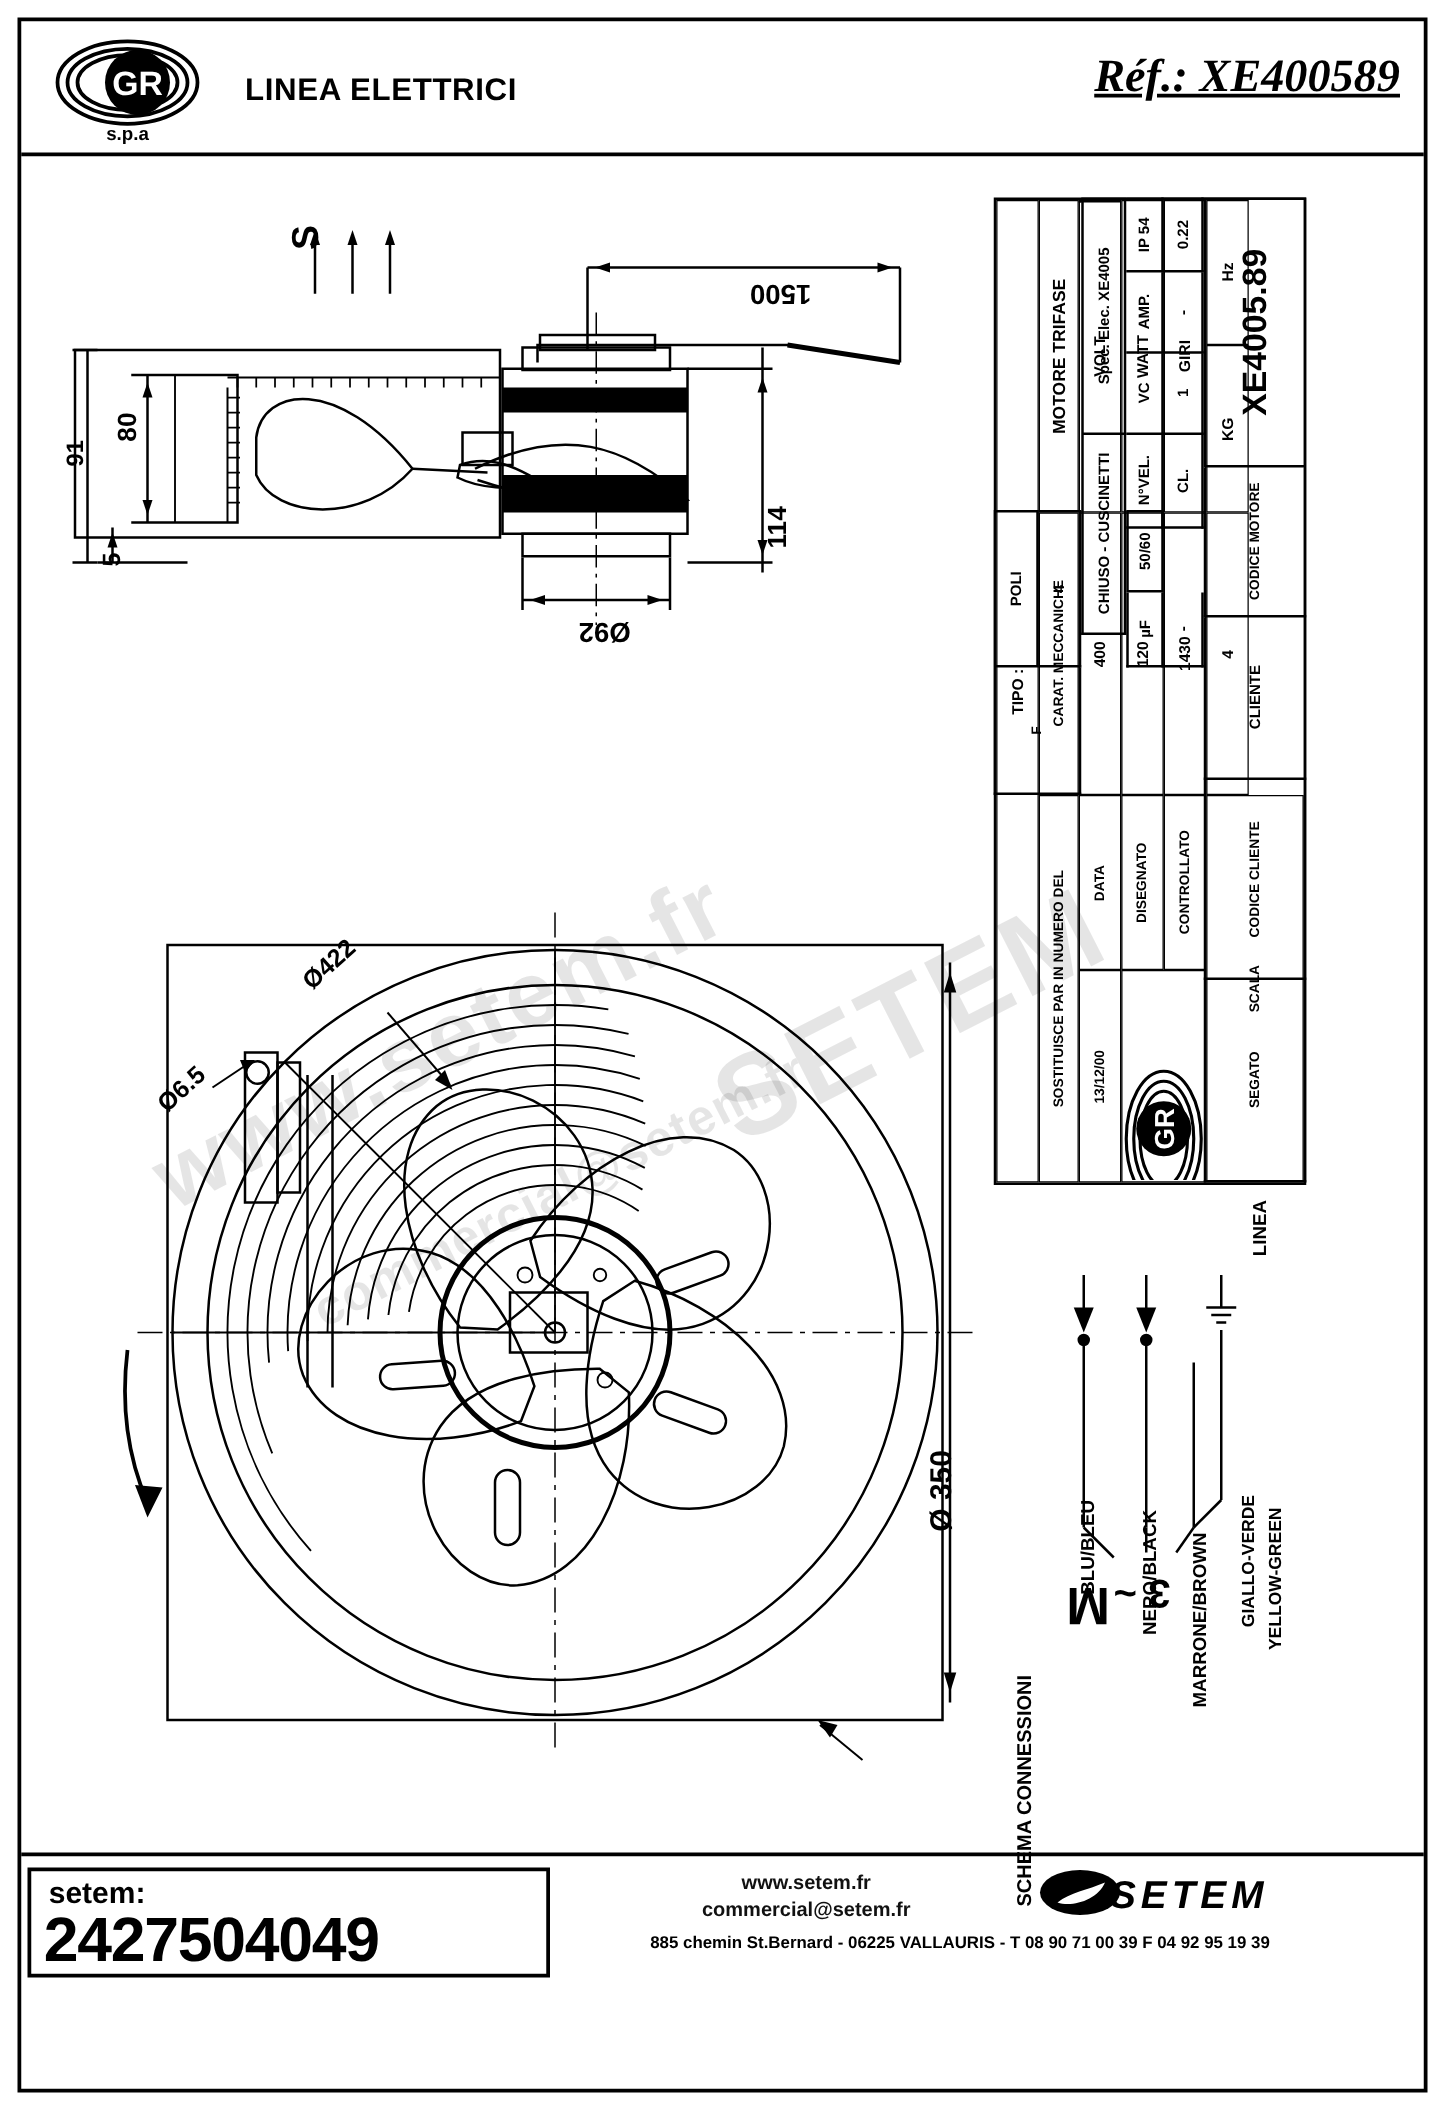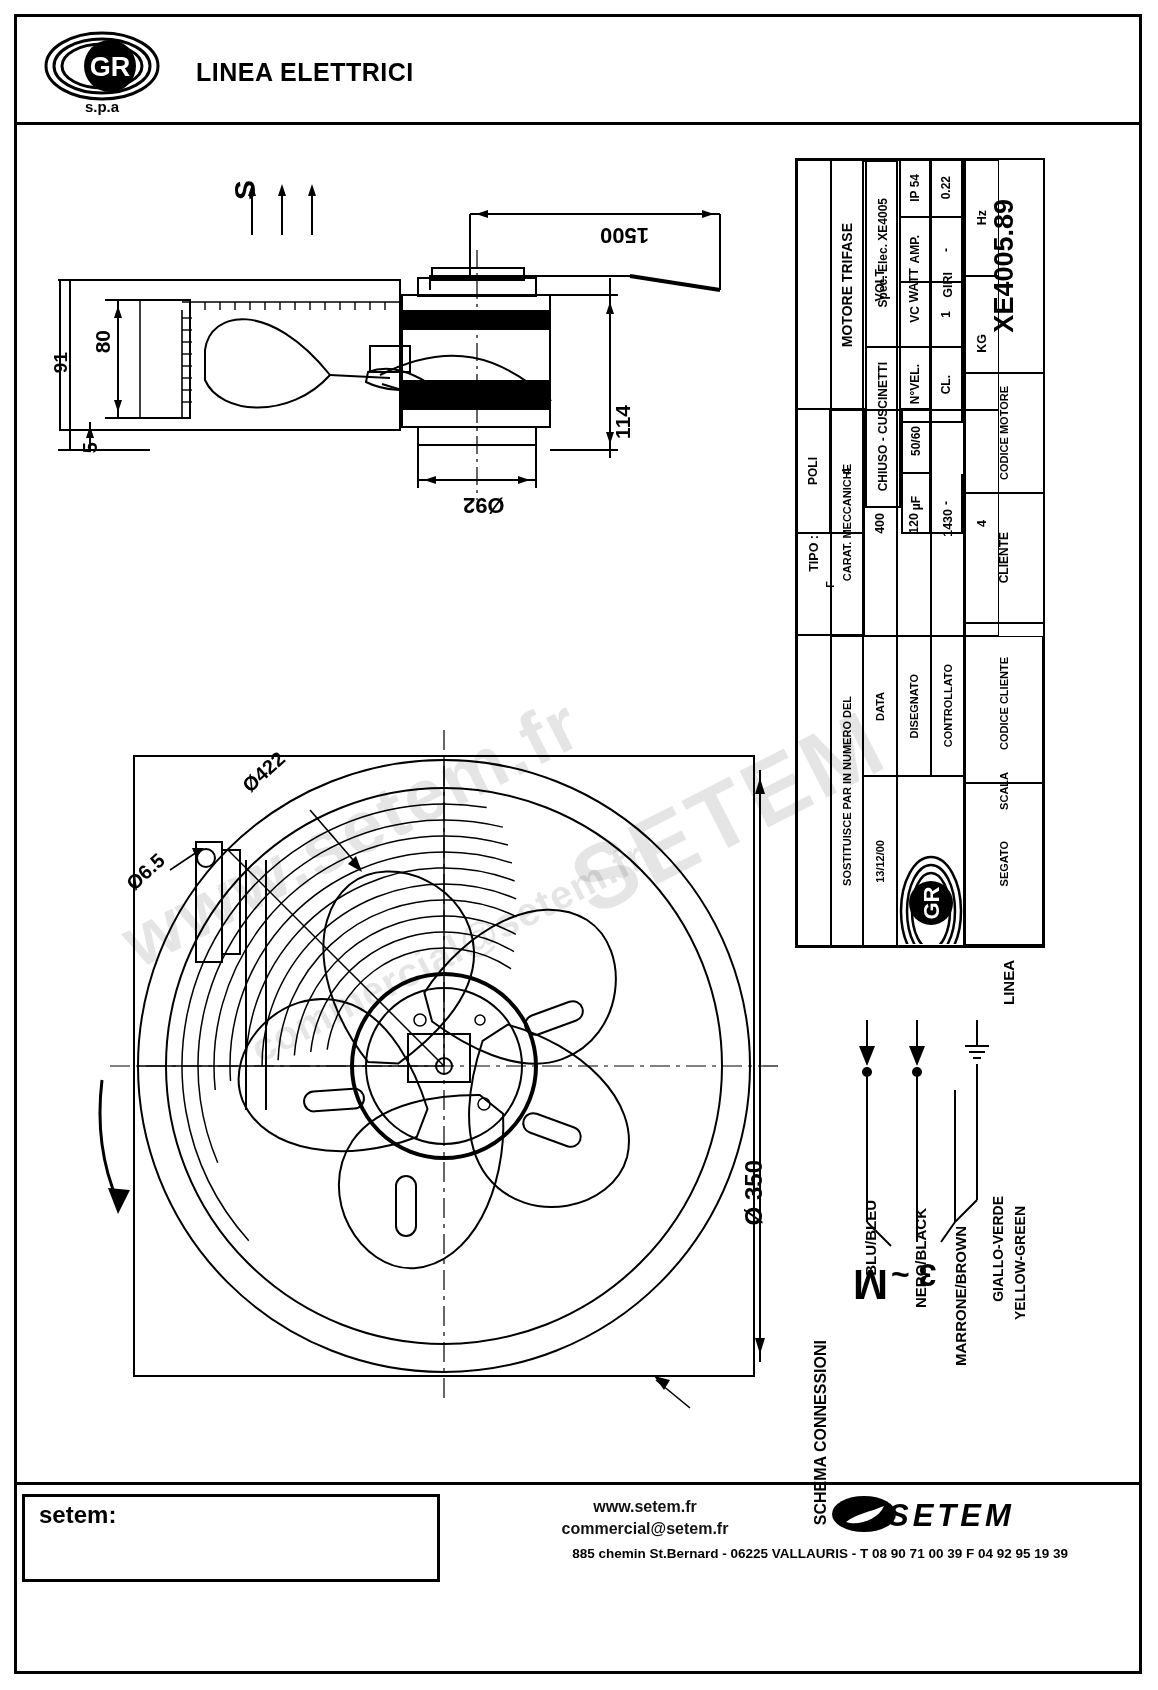--- a/index.html
+++ b/index.html
@@ -12,21 +12,21 @@
   
   .logo-wrap{position:absolute;left:40px;top:28px;width:150px;height:88px;}
   .logo-txt{position:absolute;left:196px;top:58px;font-size:25px;font-weight:bold;letter-spacing:.5px;}
   .ref{position:absolute;right:38px;top:40px;font-size:37px;font-weight:bold;font-style:italic;text-decoration:underline;font-family:"Liberation Serif",serif;}
 
   
   .code-box{position:absolute;left:22px;top:1494px;width:418px;height:88px;border:3px solid #000;box-sizing:border-box;}
   .code-lbl{position:absolute;left:14px;top:4px;font-size:24px;font-weight:bold;}
   .code-val{position:absolute;left:10px;top:26px;font-size:50px;font-weight:bold;letter-spacing:-1px;}
   .site{position:absolute;left:500px;top:1496px;width:290px;text-align:center;font-size:16px;font-weight:bold;color:#111;line-height:1.35;}
-  .addr{position:absolute;left:448px;top:1546px;width:620px;text-align:right;font-size:13.5px;font-weight:bold;}
+  .addr{position:absolute;left:458px;top:1546px;width:620px;text-align:center;font-size:13.5px;font-weight:bold;}
   .setem-logo{position:absolute;left:830px;top:1492px;width:230px;height:44px;}
   .setem-word{position:absolute;left:888px;top:1498px;font-size:31px;font-weight:bold;font-style:italic;letter-spacing:4px;font-family:"Liberation Sans",sans-serif;}
   .txt{position:absolute;font-size:13px;font-weight:bold;white-space:nowrap;}
 
   
   .spec{position:absolute;left:795px;top:158px;width:250px;height:790px;border:2px solid #000;box-sizing:border-box;}
   .spec .cell{position:absolute;box-sizing:border-box;border:1px solid #000;display:flex;align-items:center;justify-content:center;overflow:hidden;}
   .spec .v{writing-mode:vertical-rl;transform:rotate(180deg);font-size:12.5px;font-weight:bold;white-space:nowrap;text-align:center;}
 
   
@@ -54,20 +54,21 @@
         <ellipse cx="62" cy="38" rx="56" ry="33"></ellipse>
         <ellipse cx="62" cy="38" rx="48" ry="27"></ellipse>
         <ellipse cx="62" cy="38" rx="40" ry="22"></ellipse>
       </g>
       <circle cx="70" cy="38" r="26" fill="#000"></circle>
       <text x="70" y="48" font-size="27" font-weight="bold" fill="#fff" text-anchor="middle" font-family="Liberation Sans, sans-serif">GR</text>
       <text x="62" y="84" font-size="15" font-weight="bold" fill="#000" text-anchor="middle" font-family="Liberation Sans, sans-serif">s.p.a</text>
     </svg>
   </div>
   <div class="logo-txt">LINEA ELETTRICI</div>
+  <div class="ref">Réf.: XE400589</div>
 
   <div>
     <svg style="position:absolute;left:30px;top:150px;" width="740" height="420" viewBox="0 0 740 420">
       <g stroke="#000" fill="none" stroke-width="2">
 
         <g stroke-width="2">
           <line x1="222" y1="85" x2="222" y2="40"></line>
             <polygon points="222,34 218,46 226,46" fill="#000" stroke="none"></polygon>
           <line x1="252" y1="85" x2="252" y2="40"></line>
             <polygon points="252,34 248,46 256,46" fill="#000" stroke="none"></polygon>
@@ -439,20 +440,21 @@
   <div class="txt" style="left:952px;top:1226px;font-size:15px;writing-mode:vertical-rl;transform:rotate(180deg);">MARRONE/BROWN</div>
   <div class="txt" style="left:990px;top:1196px;font-size:14px;writing-mode:vertical-rl;transform:rotate(180deg);">GIALLO-VERDE</div>
   <div class="txt" style="left:1012px;top:1206px;font-size:14px;writing-mode:vertical-rl;transform:rotate(180deg);">YELLOW-GREEN</div>
 
   <div class="wm wm1">www.setem.fr</div>
   <div class="wm wm2">SETEM</div>
   <div class="wm wm3">commercial@setem.fr</div>
 
   <div class="code-box">
     <div class="code-lbl">setem:</div>
+    <div class="code-val">2427504049</div>
   </div>
   <div class="site">
     <div>www.setem.fr</div>
     <div>commercial@setem.fr</div>
   </div>
   <div class="addr">885 chemin St.Bernard  -   06225 VALLAURIS  -   T 08 90 71 00 39   F 04 92 95 19 39</div>
   <div class="setem-logo">
     <svg width="70" height="44" viewBox="0 0 70 44">
       <ellipse cx="34" cy="22" rx="32" ry="18" fill="#000"></ellipse>
       <path d="M16 30 C28 34 48 28 54 14 C40 20 26 22 16 30 Z" fill="#fff"></path>

